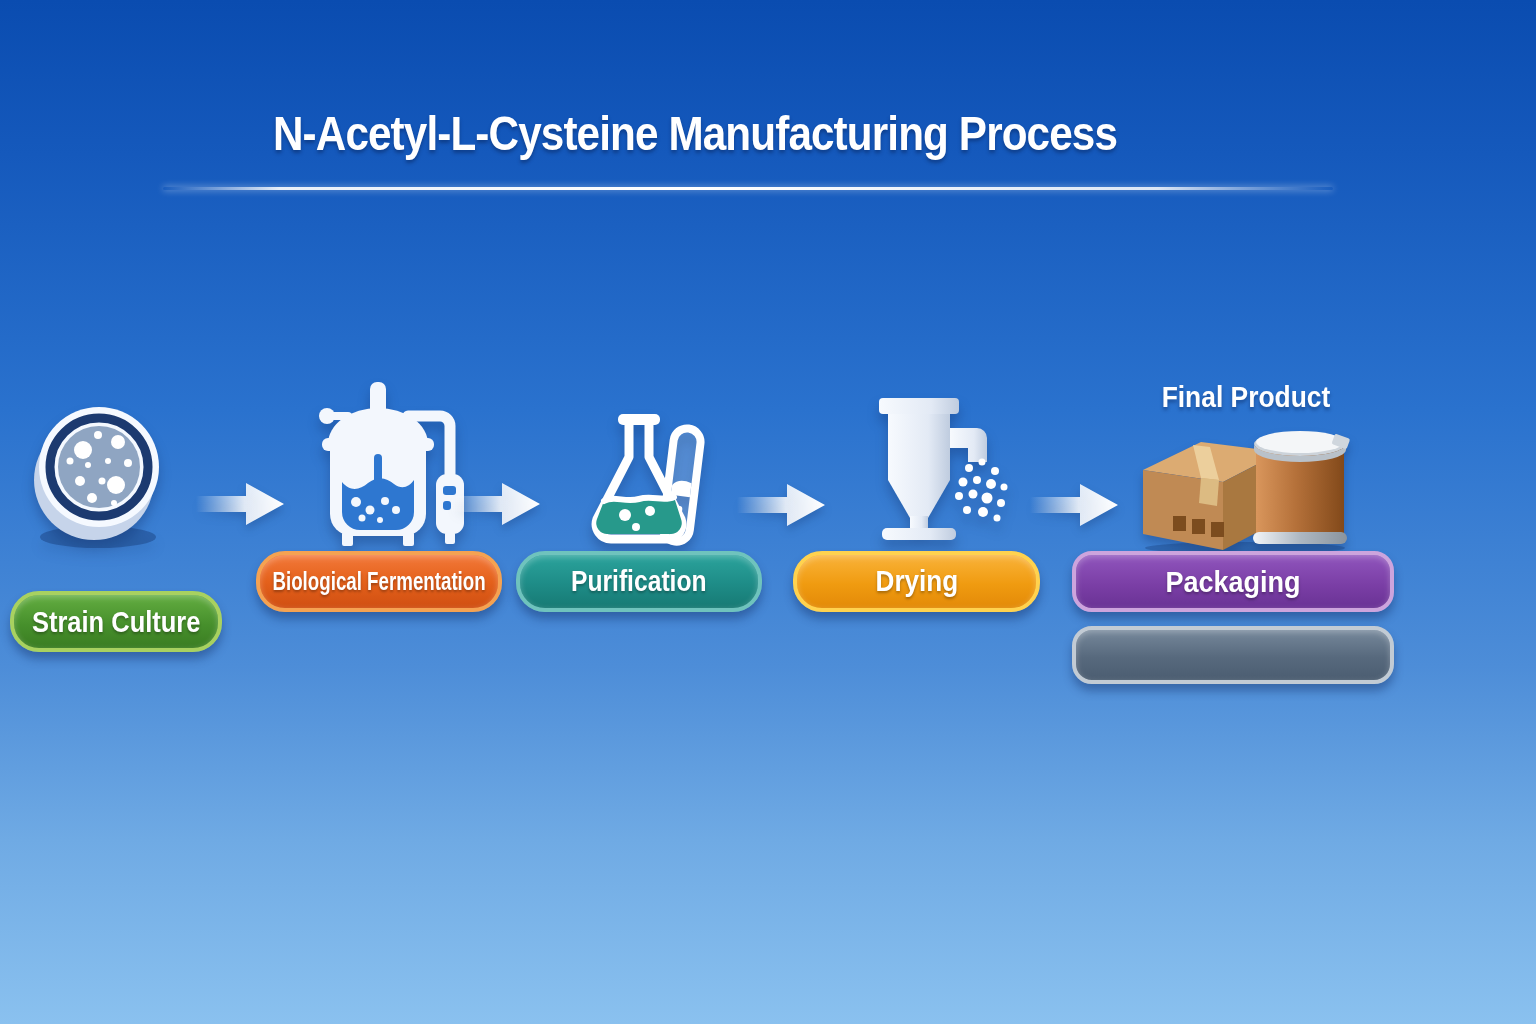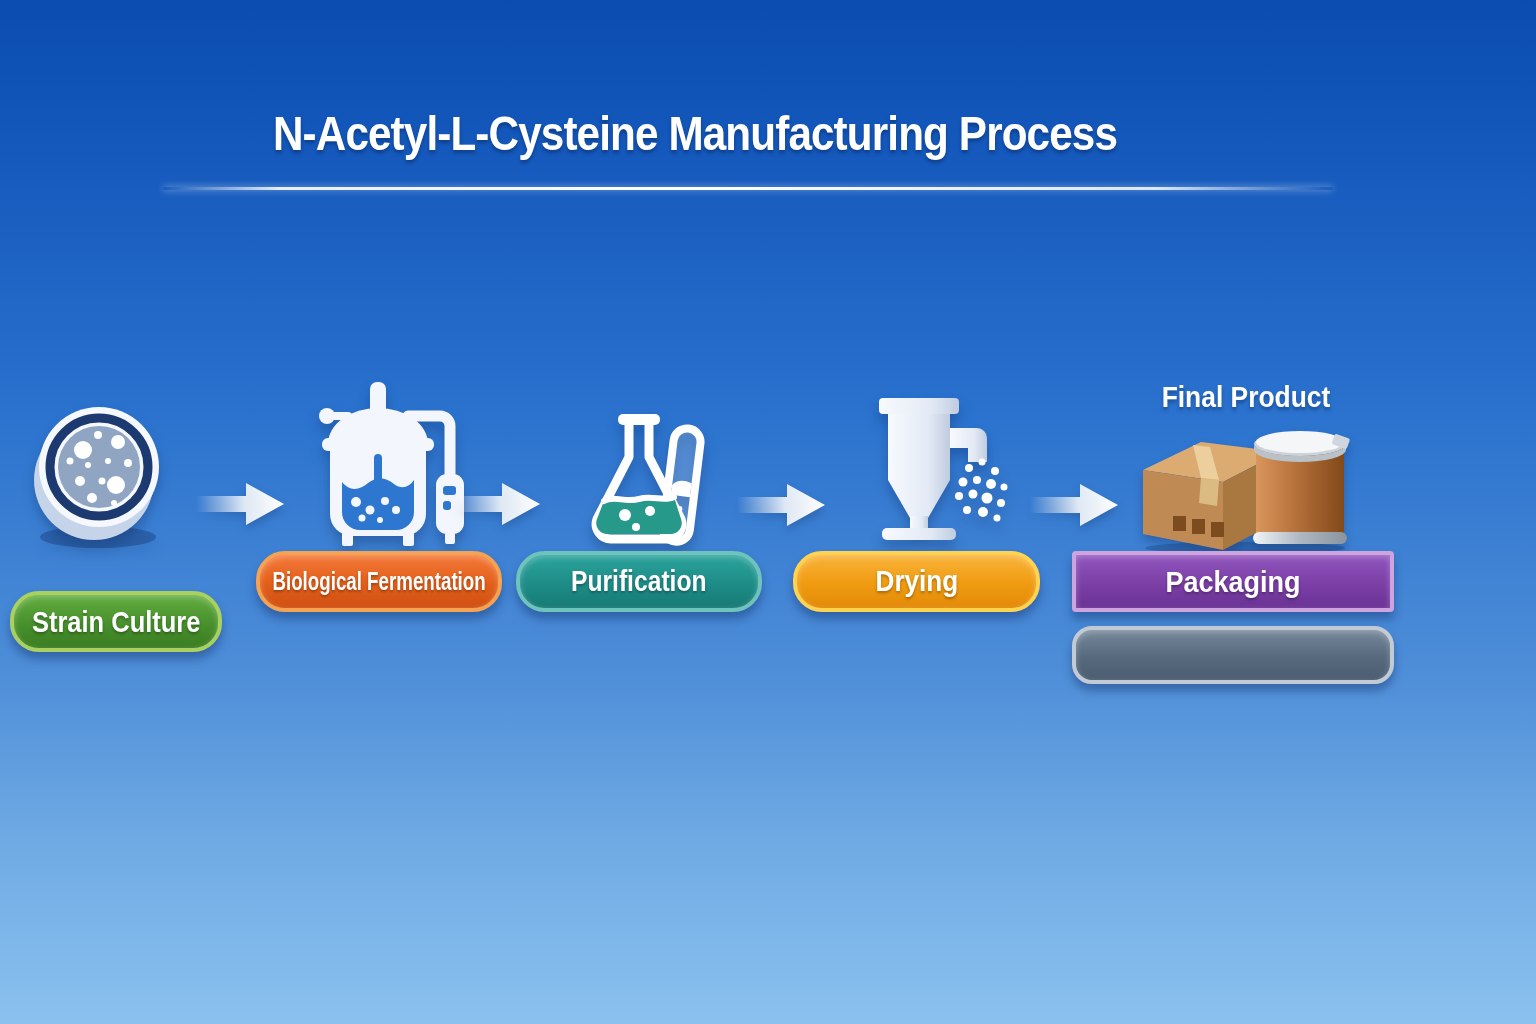--- a/index.html
+++ b/index.html
@@ -31,21 +31,21 @@
     color:#fff;font-weight:bold;font-size:29px;white-space:nowrap;
     transform:scaleX(.85);text-shadow:0 2px 3px rgba(0,0,0,.3);
   }
   .pill-green{left:10px;width:212px;background:linear-gradient(180deg,#63ad41,#47902c 55%,#3a7d22);border:4px solid #a8d160;margin-top:40px;}
   .pill-green .lbl{font-size:30px;}
   .pill-orange{left:256px;width:246px;background:linear-gradient(180deg,#f3793a,#e4611b 50%,#d04f12);border:4px solid #f5a252;}
   .pill-orange .lbl{font-size:26px;transform:scaleX(.72);}
   .pill-teal{left:516px;width:246px;background:linear-gradient(180deg,#2ba39c,#1e8c87 55%,#177a74);border:4px solid #6fc3bd;}
   .pill-amber{left:793px;width:247px;background:linear-gradient(180deg,#f9b33a,#f09b10 55%,#e38a08);border:4px solid #ffd24f;}
   .pill-amber .lbl{transform:scaleX(.9);}
-  .pill-purple{left:1072px;width:322px;background:linear-gradient(180deg,#9055bd,#7b3fa6 55%,#6a3295);border:4px solid #cda4dd;border-radius:4px;}
+  .pill-purple{left:1072px;width:322px;background:linear-gradient(180deg,#9055bd,#7b3fa6 55%,#6a3295);border:4px solid #cda4dd;border-radius:20px;}
   .pill-purple .lbl{font-size:30px;transform:scaleX(.9);}
   .pill-gray{left:1072px;top:626px;width:322px;height:58px;background:linear-gradient(180deg,#76889b,#57697d 55%,#4b5d71);border:4px solid #c2cbd4;border-radius:20px;}
   .final-product-wrap{position:absolute;left:1134px;top:380px;width:224px;text-align:center;}
   .final-product-label{
     color:#fff;font-weight:bold;font-size:30px;white-space:nowrap;
     transform:scaleX(.88);text-shadow:0 3px 4px rgba(5,25,70,.4);
   }
   .final-product-wrap svg{margin-top:6px;filter:drop-shadow(0 6px 5px rgba(8,30,80,.28));}
 </style>
 </head>

